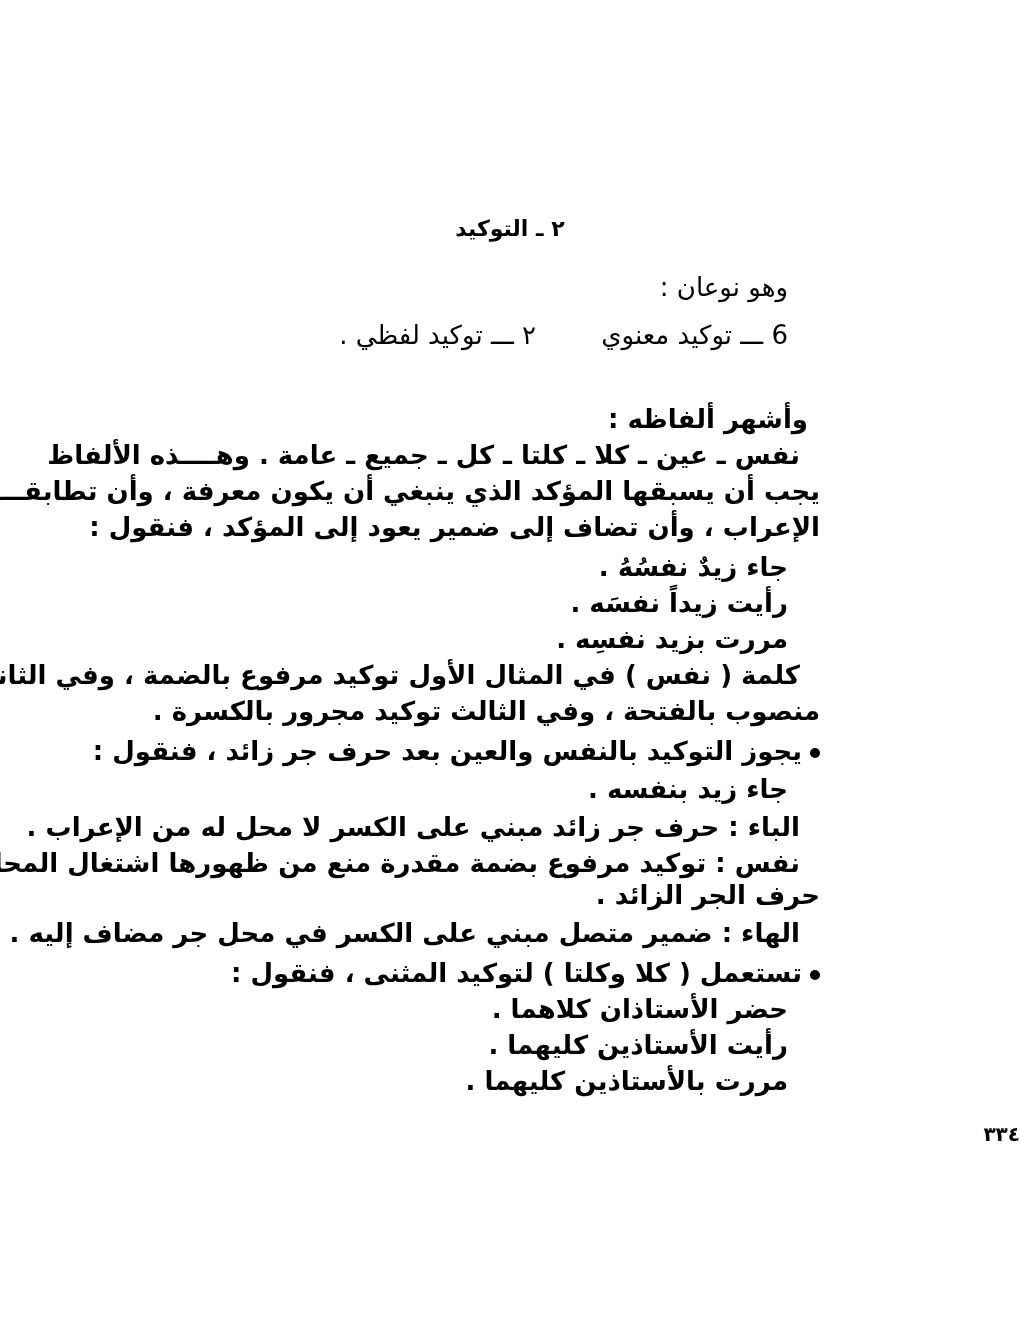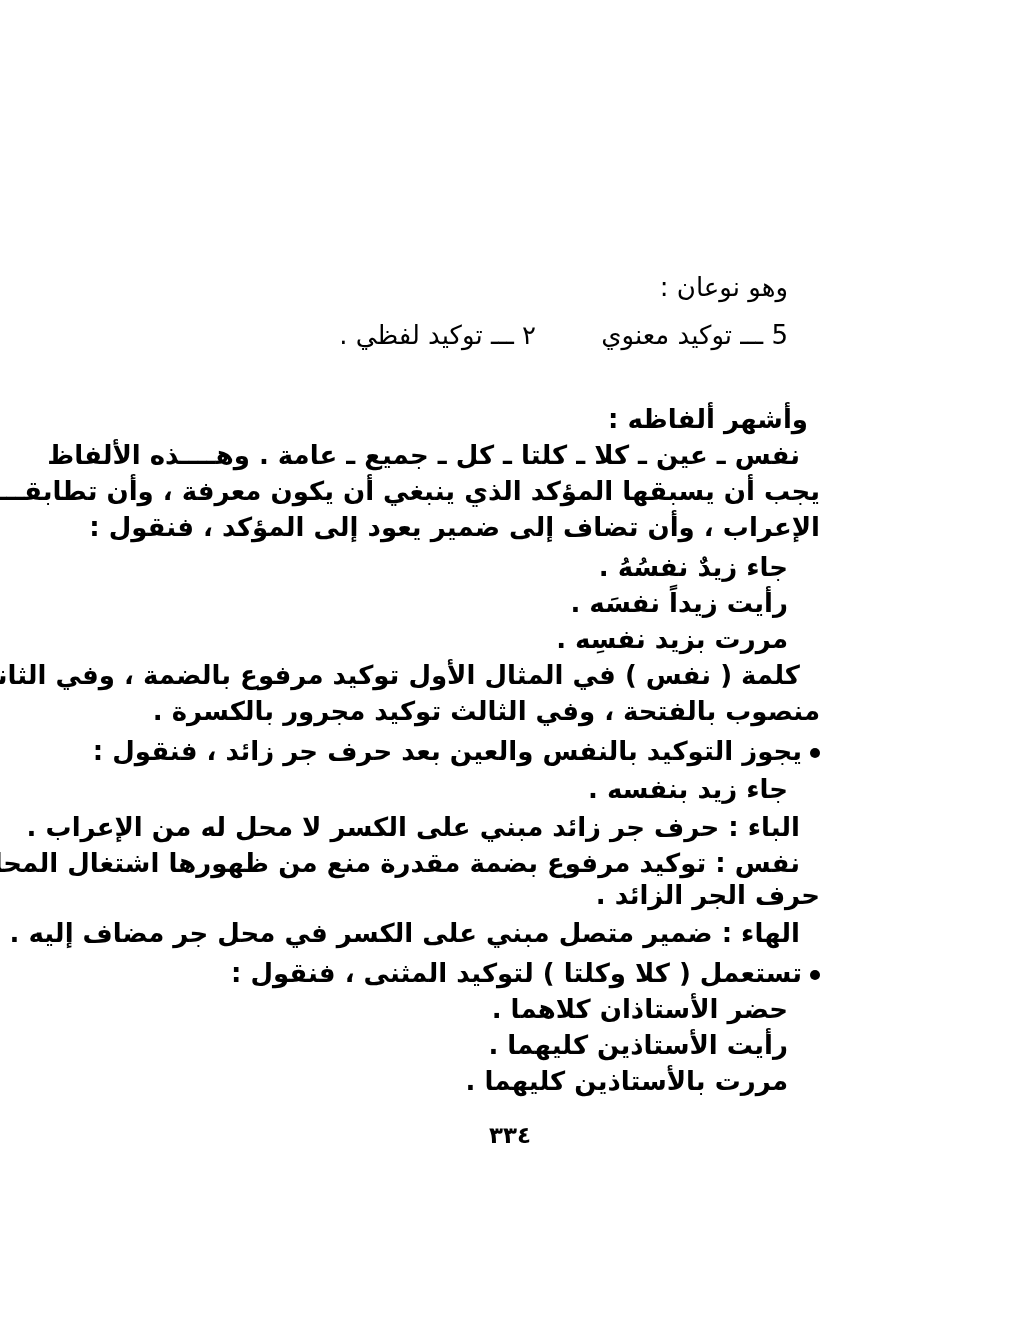--- a/index.html
+++ b/index.html
@@ -44,44 +44,44 @@
     }
     .just {
       text-align: justify;
       text-align-last: justify;
     }
     .pagenum {
       position: absolute;
       top: 1122px;
       left: 0;
       width: 1020px;
-      text-align: center;
-      font-size: 23px;
+      font-size: 20px;
       font-weight: bold;
       direction: rtl;
     }
     .bullet {
       display: inline-block;
       width: 10px;
       height: 10px;
       background: #000;
       border-radius: 50%;
       margin-left: 8px;
       vertical-align: middle;
     }
   </style>
 </head>
 <body>
 
 <div class="page">
 
+  <div class="title">٢ ـ التوكيد</div>
 
   <div class="line" style="top:272px; right:232px;">وهو نوعان :</div>
 
-  <div class="line" style="top:320px; right:232px;">5 ـــ توكيد معنوي</div>
+  <div class="line" style="top:320px; right:232px;">6 ـــ توكيد معنوي</div>
   <div class="line" style="top:320px; right:484px;">٢ ـــ توكيد لفظي .</div>
 
 
   <div class="line bold" style="top:404px; right:212px;">وأشهر ألفاظه :</div>
 
   <div class="line bold just" style="top:440px; right:200px; width:630px; padding-right:20px; box-sizing:border-box;">نفس ـ عين ـ كلا ـ كلتا ـ كل ـ جميع ـ عامة . وهــــذه الألفاظ</div>
   <div class="line bold just" style="top:476px; right:200px; width:650px;">يجب أن يسبقها المؤكد الذي ينبغي أن يكون معرفة ، وأن تطابقـــه في</div>
   <div class="line bold" style="top:512px; right:200px;margin-left:34px;">الإعراب ، وأن تضاف إلى ضمير يعود إلى المؤكد ، فنقول :</div>
 
   <div class="line bold" style="top:552px; right:232px;">جاء زيدٌ نفسُهُ .</div>

